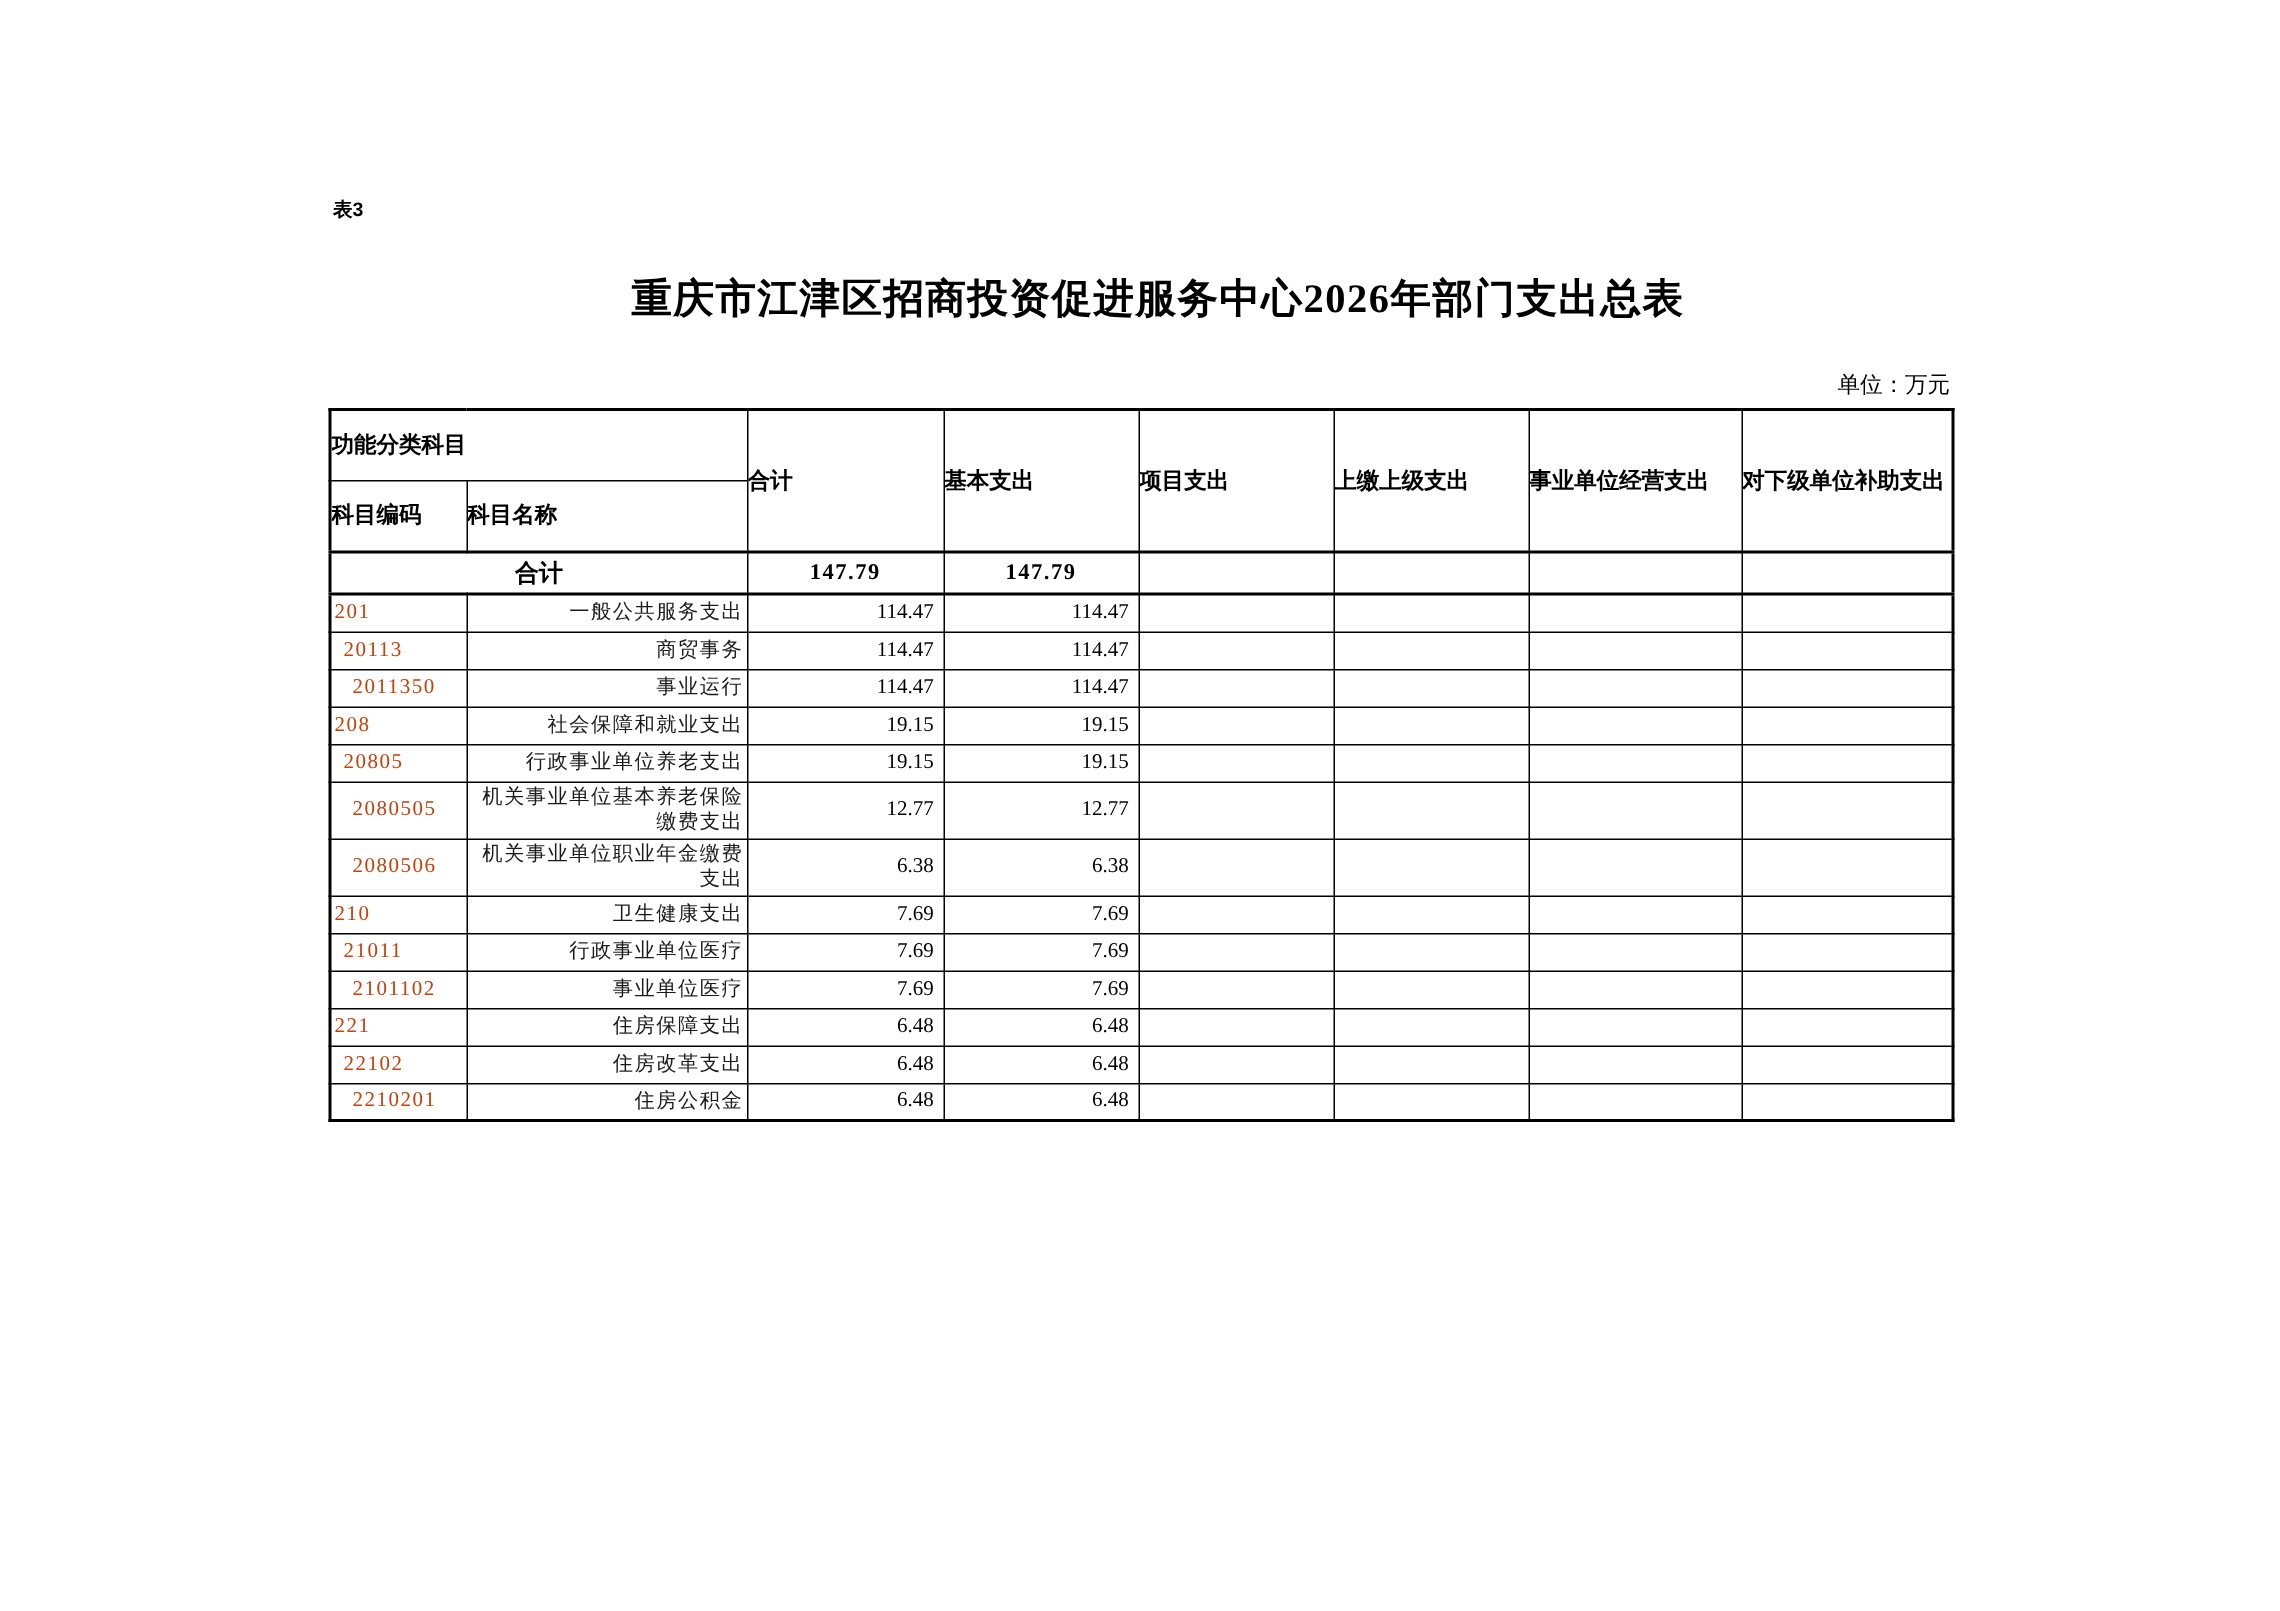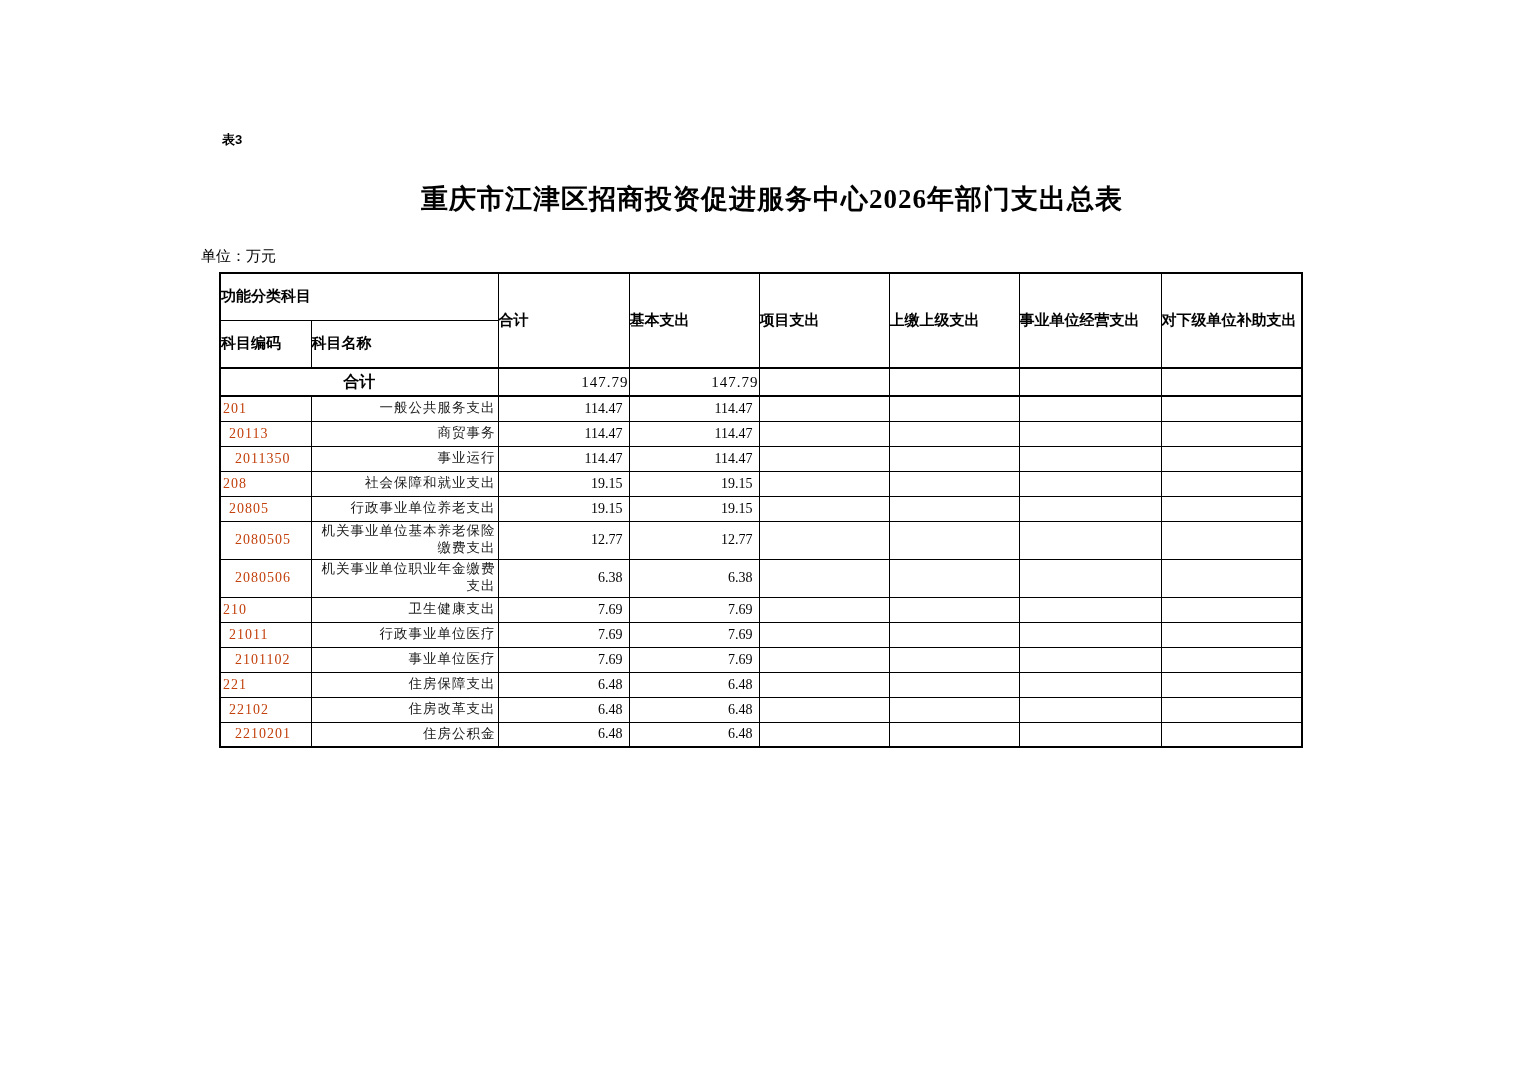--- a/index.html
+++ b/index.html
@@ -17,22 +17,22 @@
     font-size: 13px; font-weight: bold;
     font-family: "Liberation Sans", "DejaVu Sans", sans-serif;
   }
   .doc-title {
     position: absolute; left: 231px; top: 181px; width: 1082px;
     text-align: center;
     font-size: 27px; font-weight: bold;
     letter-spacing: 1px;
   }
   .unit-label {
-    position: absolute; left: 201px; top: 247px; width: 1082px;
-    text-align: left;
+    position: absolute; left: 218px; top: 247px; width: 1082px;
+    text-align: right;
     font-size: 15px;
   }
 
   table.budget {
     position: absolute; left: 219px; top: 272px;
     width: 1082px;
     border-collapse: collapse;
     table-layout: fixed;
     border: 2px solid #000;
   }
@@ -48,21 +48,21 @@
   tr.hdr-row-1 { height: 47px; }
   tr.hdr-row-2 { height: 48px; }
   tr.total-row { height: 28px; border-bottom: 2px solid #000; border-top: 2px solid #000; }
   tr.data-row  { height: 25px; }
   tr.data-row.tall { height: 38px; }
 
   td.total-label {
     font-size: 16px; font-weight: bold; text-align: center;
   }
   td.total-num {
-    font-size: 15px; font-weight: normal; text-align: right;
+    font-size: 15px; font-weight: bold; text-align: center;
     letter-spacing: 1px;
   }
   td.code {
     font-size: 14px; color: #c2410c;
     text-align: left; padding-left: 2px;
     letter-spacing: 1px;
   }
   td.name {
     font-size: 13.5px; color: #1a1a1a;
     text-align: right; padding-left: 5px; padding-right: 2px;

